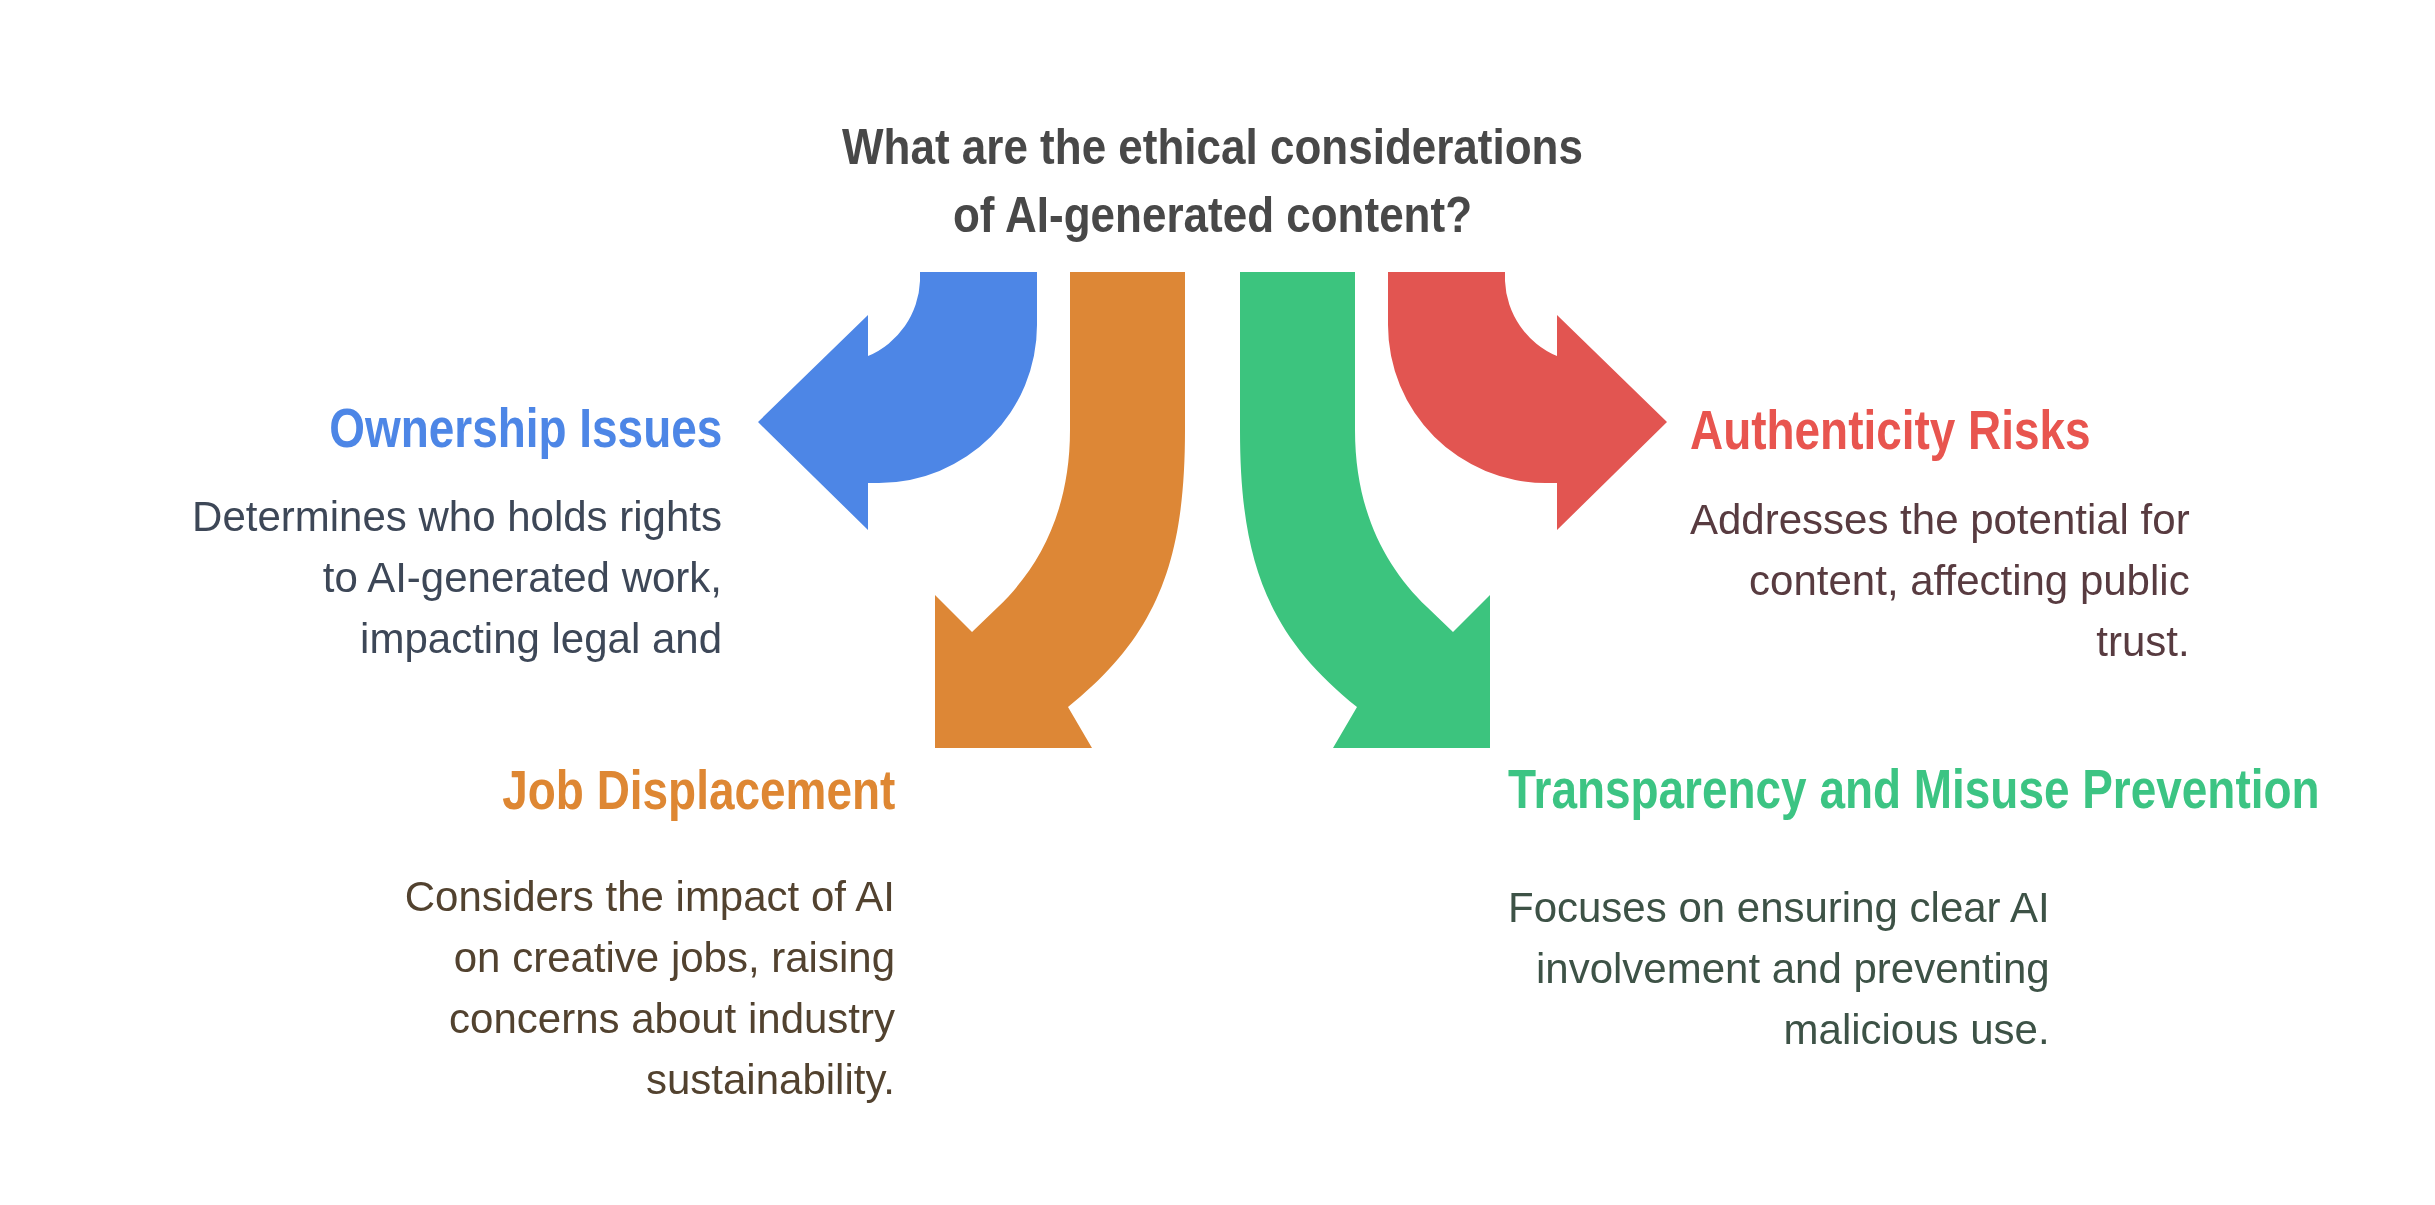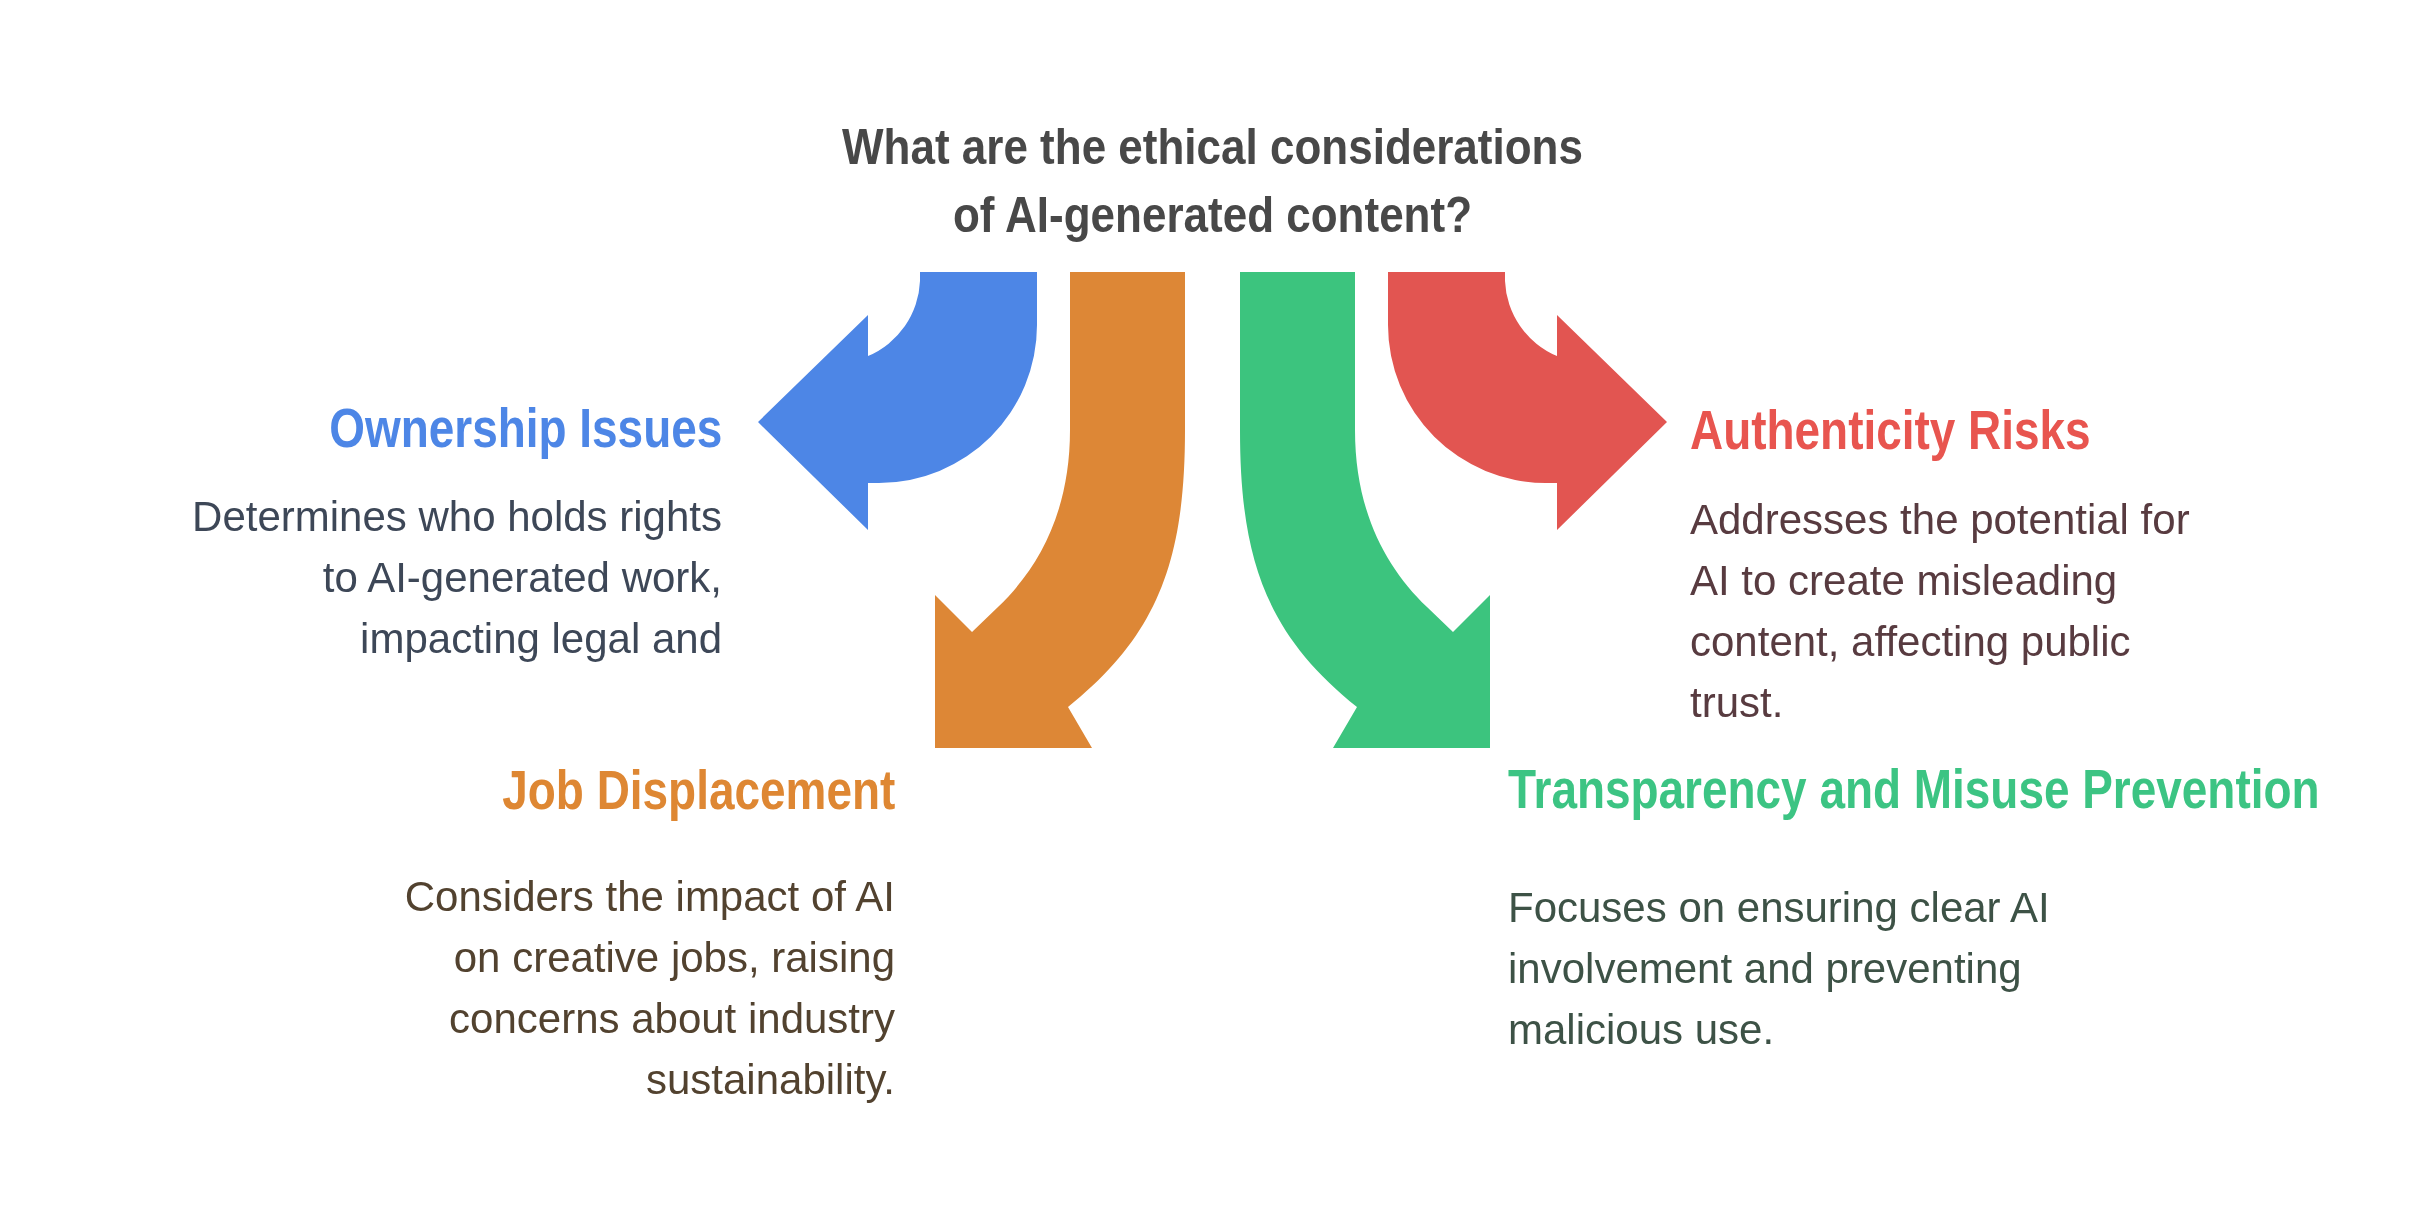--- a/index.html
+++ b/index.html
@@ -40,21 +40,21 @@
   }
   .heading.align-right { transform: scaleX(0.82); transform-origin: 100% 50%; text-align: right; }
   .heading.align-left  { transform: scaleX(0.82); transform-origin: 0 50%; text-align: left; }
   .body-block {
     position: absolute;
     font-size: 42px;
     line-height: 61px;
     white-space: nowrap;
   }
   .body-block.align-right { text-align: right; }
-  .body-block.align-left  { text-align: left; }
+  .body-block.align-left  { text-align: right; }
 
   
   .ownership-heading    { top: 399px; right: 1713px; }
   .ownership-body       { top: 486px; right: 1713px; }
   .job-heading          { top: 761px; right: 1540px; }
   .job-body             { top: 866px; right: 1540px; }
   .authenticity-heading { top: 401px; left: 1690px; }
   .authenticity-body    { top: 489px; left: 1690px; }
   .transparency-heading { top: 760px; left: 1508px; }
   .transparency-body    { top: 848px; left: 1508px; }
@@ -103,21 +103,20 @@
   <div class="body-block align-right job-body" style="color: rgb(82, 66, 47);">
     <div>Considers the impact of AI</div>
     <div>on creative jobs, raising</div>
     <div>concerns about industry</div>
     <div>sustainability.</div>
   </div>
 
   <div class="heading align-left authenticity-heading" style="color: rgb(232, 85, 79);">Authenticity Risks</div>
   <div class="body-block align-left authenticity-body" style="color: rgb(88, 59, 64);">
     <div>Addresses the potential for</div>
-    <div>AI to create misleading</div>
     <div>content, affecting public</div>
     <div>trust.</div>
   </div>
 
   <div class="heading align-left transparency-heading" style="color: rgb(60, 196, 131);">Transparency and Misuse Prevention</div>
   <div class="body-block align-left transparency-body" style="color: rgb(61, 82, 70); margin-top: 29px;">
     <div>Focuses on ensuring clear AI</div>
     <div>involvement and preventing</div>
     <div>malicious use.</div>
   </div>

